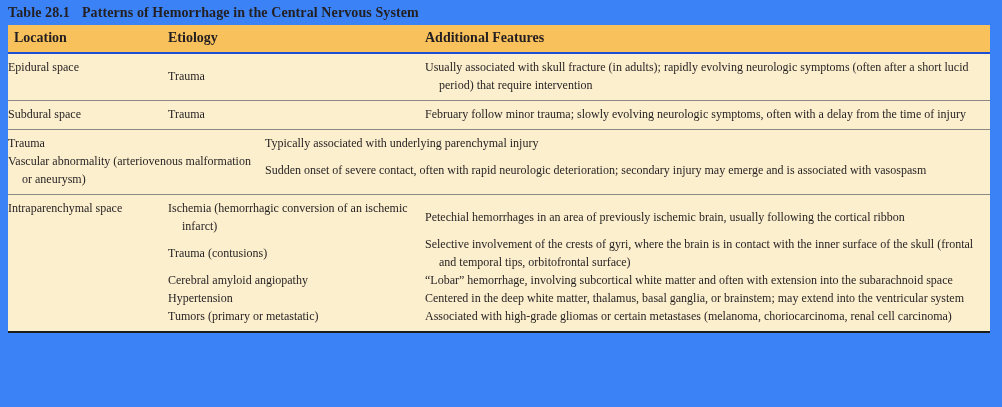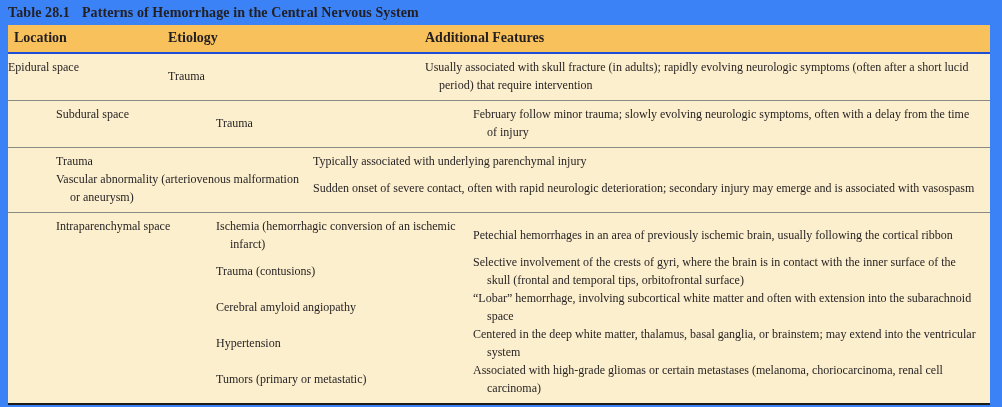--- a/index.html
+++ b/index.html
@@ -45,21 +45,21 @@
     padding: 5px 0 6px 0;
     border-bottom: 2px solid #1d4ed8;
   }
   .trow {
     display: flex;
     background: var(--row-bg);
     font-size: 12px;
     line-height: 18px;
     padding: 4px 0 6px 0;
   }
-  .trow + .trow { border-top: 1px solid var(--sep); padding-left: 48px; }
+  .trow + .trow { border-top: 1px solid var(--sep); }
   .col-location {
     width: 160px;
     flex: 0 0 160px;
     padding-left: 6px;
     padding-right: 10px;
   }
   .col-etiology {
     width: 257px;
     flex: 0 0 257px;
     padding-right: 14px;

